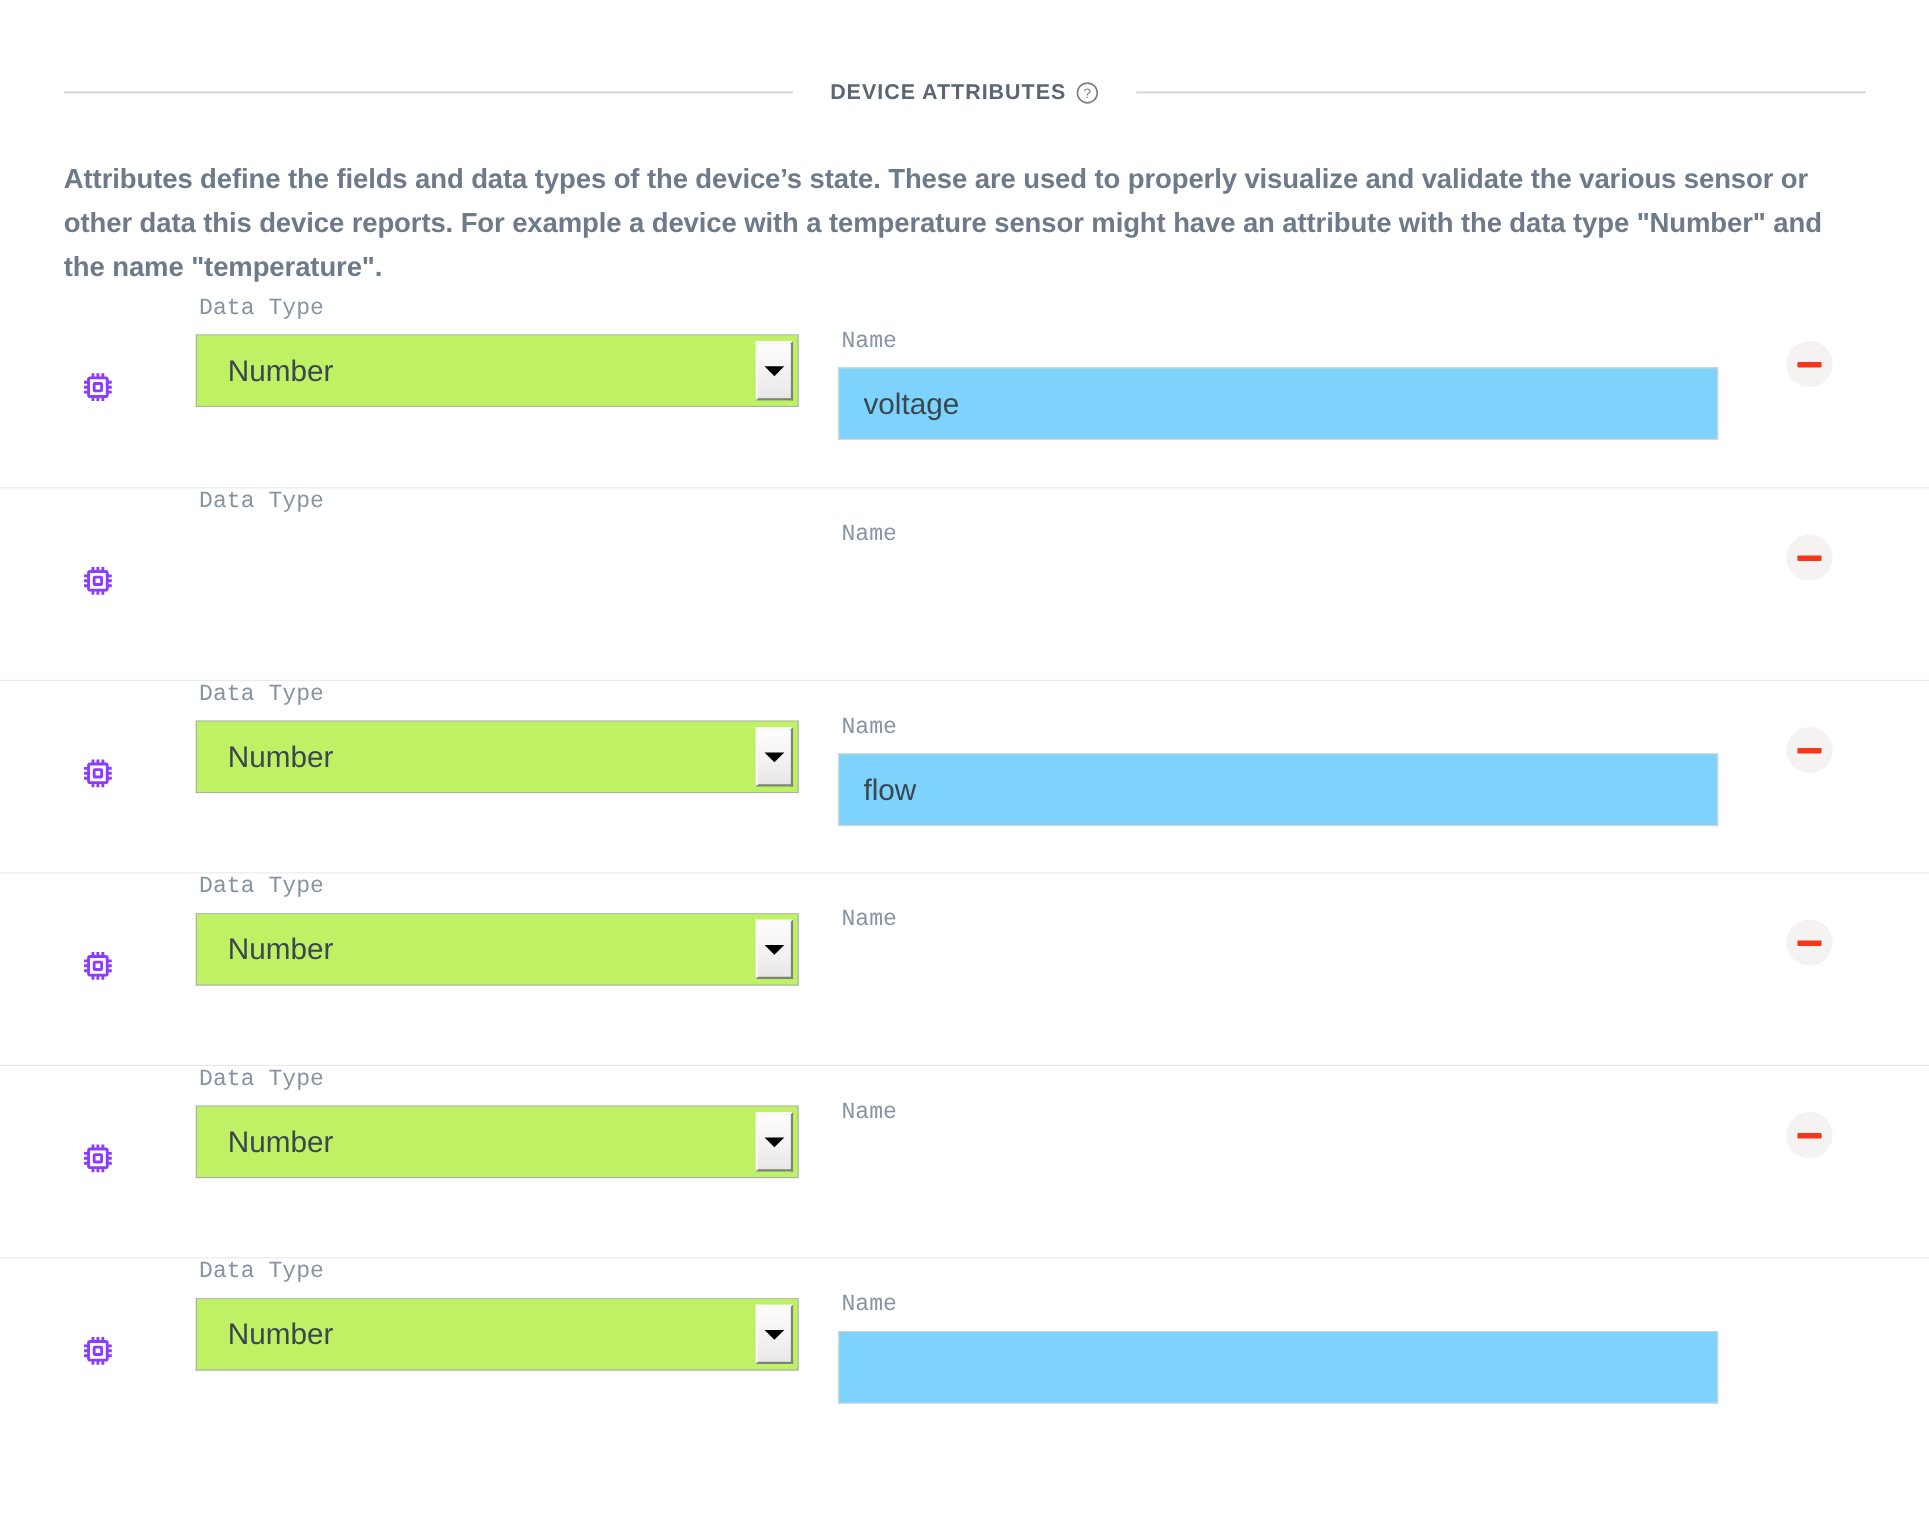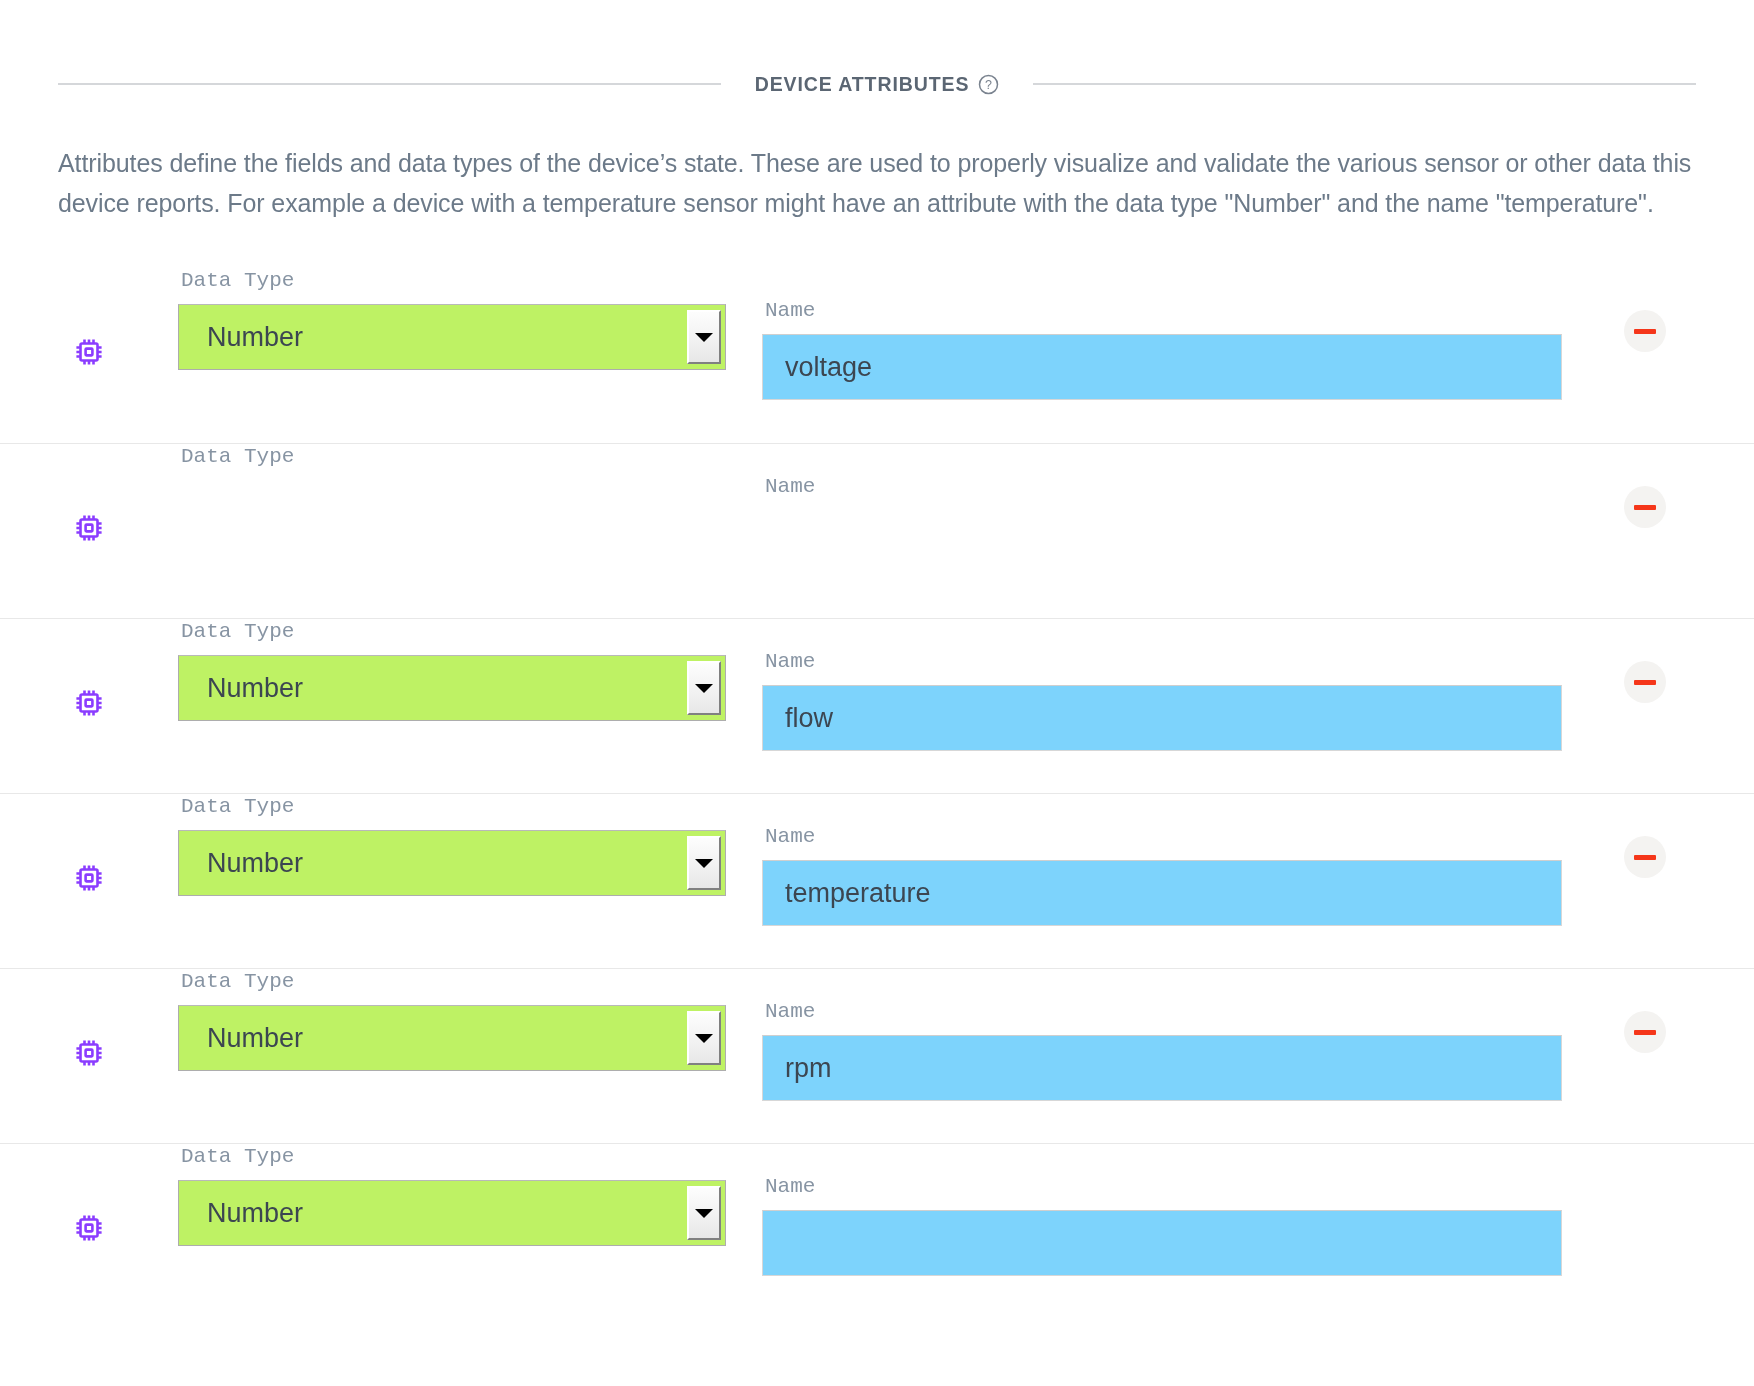--- a/index.html
+++ b/index.html
@@ -70,21 +70,21 @@
   
   .description {
     position: absolute;
     top: 118px;
     left: 58px;
     width: 1640px;
     font-size: 25px;
     line-height: 40px;
     color: #6c7a89;
     font-family: "Liberation Sans", sans-serif;
-    font-weight: 400;
+    font-weight: 700;
     letter-spacing: -0.1px;
   }
 
   
   .attr-list {
     position: absolute;
     top: 268px;
     left: 0;
     right: 0;
   }
@@ -363,21 +363,20 @@
         <div class="native-select">
           <span class="sel-value">Number</span>
           <span class="sel-button">
               <i class="arrow"></i>
             </span>
         </div>
       </div>
 
       <div class="field-group name-group">
         <div class="field-label">Name</div>
-        <input class="text-input" type="text" value="temperature" style="">
       </div>
 
       <div class="remove-cell">
         <button class="remove-btn">
           <span class="minus"></span>
         </button>
       </div>
     </div>
 
     <div class="attr-row">
@@ -398,21 +397,20 @@
         <div class="native-select">
           <span class="sel-value">Number</span>
           <span class="sel-button">
               <i class="arrow"></i>
             </span>
         </div>
       </div>
 
       <div class="field-group name-group">
         <div class="field-label">Name</div>
-        <input class="text-input" type="text" value="rpm" style="">
       </div>
 
       <div class="remove-cell">
         <button class="remove-btn">
           <span class="minus"></span>
         </button>
       </div>
     </div>
 
     <div class="attr-row">

